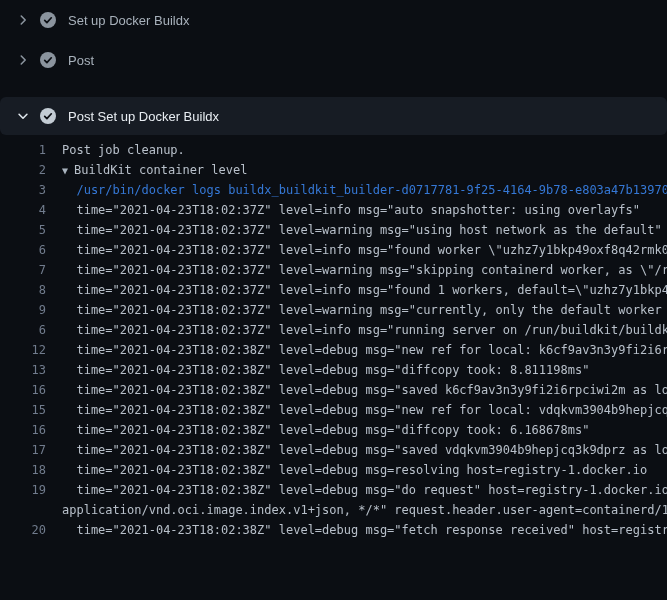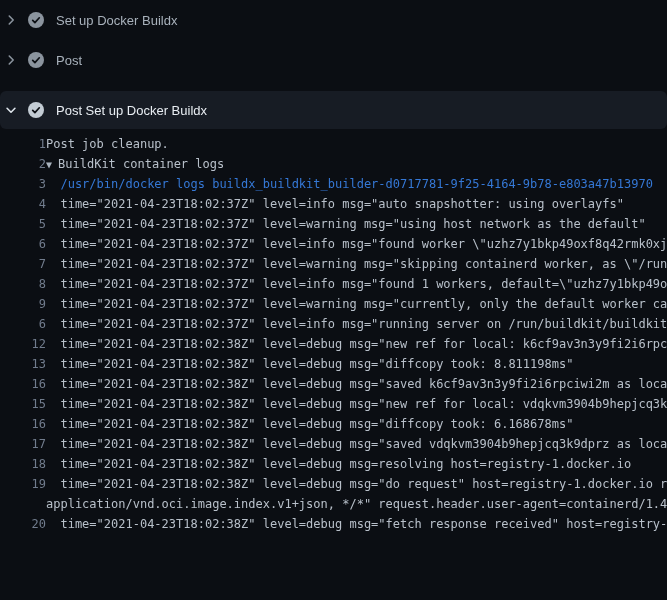--- a/index.html
+++ b/index.html
@@ -5,47 +5,47 @@
   html,body{margin:0;padding:0;}
   body{
     width:667px;height:600px;overflow:hidden;
     background:var(--page-bg,#0b0e13);
     font-family:"Liberation Sans",sans-serif;
     -webkit-font-smoothing:antialiased;
   }
   
   .steps{width:667px;}
   .step-row{
-    display:flex;align-items:center;height:40px;padding-left:4px;
+    display:flex;align-items:center;height:40px;padding-left:16px;
     box-sizing:border-box;cursor:pointer;
   }
   .step-row.expanded{
     background:var(--active-step-bg,#171c24);
-    border-radius:6px;height:38px;margin-top:11px;
+    border-radius:6px;height:38px;margin-top:17px;
   }
   .chev{width:14px;height:14px;margin-right:10px;display:flex;align-items:center;justify-content:center;color:var(--chevron-color,#8b949e);}
   .step-row.expanded .chev{color:#dfe6ec;}
   .chev svg{display:block;}
   .check{width:16px;height:16px;margin-right:12px;color:var(--check-circle-color,#8b949e);}
   .step-row.expanded .check{color:var(--active-check-circle-color,#c3ccd4);}
   .check svg{display:block;}
   .check path{stroke:var(--check-mark-color,#0b0e13);}
   .step-label{font-size:13px;color:var(--label-color,#a8b1bb);}
   .step-row.expanded .step-label{color:var(--active-label-color,#e8edf2);}
   
   .log{padding-top:5px;width:667px;overflow:hidden;}
   .log-row{
     display:flex;height:20px;line-height:20px;white-space:pre;overflow:hidden;
     font-family:"DejaVu Sans Mono","Liberation Mono",monospace;font-size:12px;
   }
   .ln{
     flex:0 0 46px;text-align:right;color:var(--line-number-color,#717c8d);
     user-select:none;cursor:pointer;
   }
-  .lc{flex:1;overflow:hidden;color:var(--log-text-color,#b8c0ca);}
+  .lc{margin-left:16px;flex:1;overflow:hidden;color:var(--log-text-color,#b8c0ca);}
   .log-row.command .lc{color:var(--command-color,#3578d6);font-weight:normal;}
   .expander{font-size:10px;color:#aab4bf;cursor:pointer;}
 </style>
 </head>
 <body>
 
 <div class="steps">
   <div class="step-row">
     <span class="chev">
       <svg width="14" height="14" viewBox="0 0 16 16">
@@ -85,21 +85,21 @@
           <circle cx="8" cy="8" r="8" fill="currentColor"></circle>
           <path d="M4.7 8.4l2.2 2.2 4.4-4.8" fill="none" stroke-width="1.7" stroke-linecap="round" stroke-linejoin="round"></path>
         </svg>
     </span>
     <span class="step-label">Post Set up Docker Buildx</span>
   </div>
 </div>
 
 <div class="log">
     <div class="log-row"><span class="ln">1</span><span class="lc">Post job cleanup.</span></div>
-    <div class="log-row"><span class="ln">2</span><span class="lc"><span class="expander">▼ </span><span>BuildKit container logs</span></span></div>
+    <div class="log-row"><span class="ln">2</span><span class="lc"><span class="expander">▼ </span><span>BuildKit container level</span></span></div>
     <div class="log-row command"><span class="ln">3</span><span class="lc">  /usr/bin/docker logs buildx_buildkit_builder-d0717781-9f25-4164-9b78-e803a47b13970</span></div>
     <div class="log-row"><span class="ln">4</span><span class="lc">  time="2021-04-23T18:02:37Z" level=info msg="auto snapshotter: using overlayfs"</span></div>
     <div class="log-row"><span class="ln">5</span><span class="lc">  time="2021-04-23T18:02:37Z" level=warning msg="using host network as the default"</span></div>
     <div class="log-row"><span class="ln">6</span><span class="lc">  time="2021-04-23T18:02:37Z" level=info msg="found worker \"uzhz7y1bkp49oxf8q42rmk0xj</span></div>
     <div class="log-row"><span class="ln">7</span><span class="lc">  time="2021-04-23T18:02:37Z" level=warning msg="skipping containerd worker, as \"/run</span></div>
     <div class="log-row"><span class="ln">8</span><span class="lc">  time="2021-04-23T18:02:37Z" level=info msg="found 1 workers, default=\"uzhz7y1bkp49ox</span></div>
     <div class="log-row"><span class="ln">9</span><span class="lc">  time="2021-04-23T18:02:37Z" level=warning msg="currently, only the default worker can</span></div>
     <div class="log-row"><span class="ln">6</span><span class="lc">  time="2021-04-23T18:02:37Z" level=info msg="running server on /run/buildkit/buildkitd</span></div>
     <div class="log-row"><span class="ln">12</span><span class="lc">  time="2021-04-23T18:02:38Z" level=debug msg="new ref for local: k6cf9av3n3y9fi2i6rpc</span></div>
     <div class="log-row"><span class="ln">13</span><span class="lc">  time="2021-04-23T18:02:38Z" level=debug msg="diffcopy took: 8.811198ms"</span></div>

